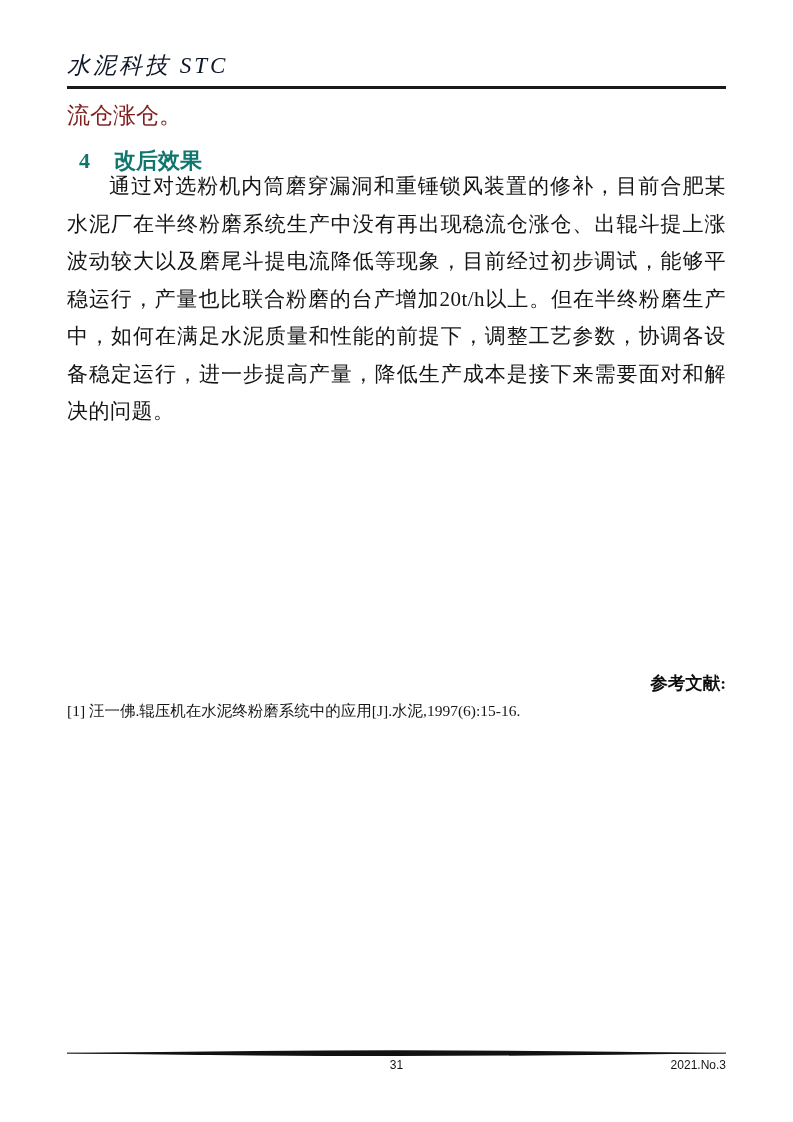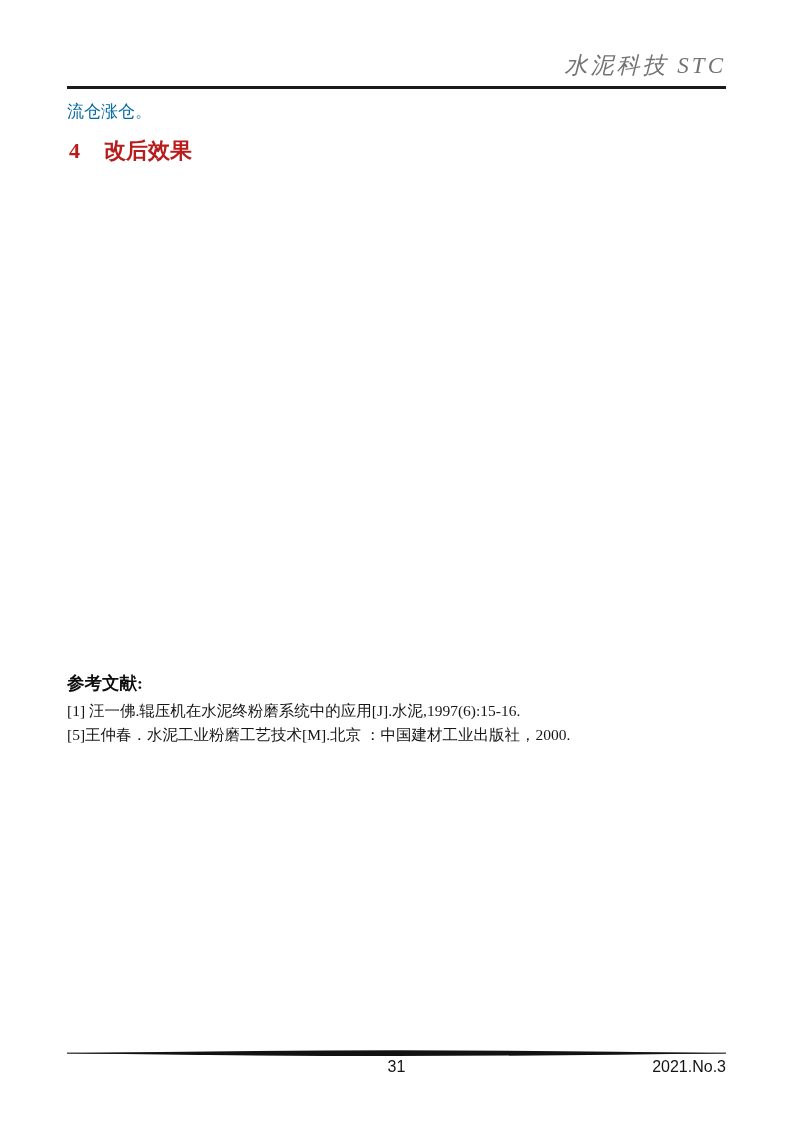--- a/index.html
+++ b/index.html
@@ -15,52 +15,52 @@
     overflow: hidden;
     color: #121212;
     font-family: "Liberation Serif", "DejaVu Serif", serif;
   }
   
   .journal-title {
     position: absolute;
     top: 50px;
     left: 67px;
     width: 659px;
-    text-align: right;
+    text-align: left;
     font-size: 23px;
     font-style: italic;
     letter-spacing: 3px;
-    color: #737373;
+    color: #0f172a;
   }
   .header-rule {
     position: absolute;
     top: 86px;
     left: 67px;
     width: 659px;
     height: 2.5px;
     background: #1a1a1a;
   }
   
   .carryover {
     position: absolute;
     top: 100px;
     left: 67px;
     width: 659px;
-    font-size: 17px;
-    color: #0369a1;
+    font-size: 23px;
+    color: #7f1d1d;
   }
   .section-heading {
     position: absolute;
     top: 134px;
     left: 67px;
     width: 659px;
-    margin: 2px;
+    margin: 12px;
     font-size: 22px;
     font-weight: bold;
-    color: #b91c1c;
+    color: #0f766e;
     font-family: "Liberation Sans", "DejaVu Sans", sans-serif;
   }
   .section-heading .sec-num {
     display: inline-block;
     margin-right: 24px;
     font-family: "Liberation Serif", "DejaVu Serif", serif;
   }
   .body-paragraph {
     position: absolute;
     top: 168px;
@@ -76,20 +76,21 @@
   }
   
   .ref-heading {
     position: absolute;
     top: 671px;
     left: 67px;
     width: 659px;
     font-size: 17.5px;
     font-weight: bold;
     color: #0e0e0e;
+    text-align: right;
   }
   .ref-list {
     position: absolute;
     top: 699px;
     left: 67px;
     width: 700px;
   }
   .ref-item {
     font-size: 15.5px;
     line-height: 23.5px;
@@ -105,21 +106,21 @@
     height: 9px;
     display: block;
   }
   .footer-text {
     position: absolute;
     top: 1058px;
     left: 67px;
     width: 659px;
     height: 18px;
     font-family: "Liberation Sans", "DejaVu Sans", sans-serif;
-    font-size: 16px;
+    font-size: 12px;
     color: #141414;
   }
   .page-number {
     position: absolute;
     left: 0;
     width: 100%;
     text-align: center;
   }
   .issue {
     position: absolute;
@@ -134,25 +135,25 @@
 
   <div class="journal-title">水泥科技 STC</div>
   <div class="header-rule"></div>
 
   <div class="carryover">流仓涨仓。</div>
 
   <h2 class="section-heading">
     <span class="sec-num">4</span><span class="sec-title">改后效果</span>
   </h2>
 
+  <p class="body-paragraph">通过对选粉机内筒磨穿漏洞和重锤锁风装置的修补，目前合肥某水泥厂在半终粉磨系统生产中没有再出现稳流仓涨仓、出辊斗提上涨波动较大以及磨尾斗提电流降低等现象，目前经过初步调试，能够平稳运行，产量也比联合粉磨的台产增加20t/h以上。但在半终粉磨生产中，如何在满足水泥质量和性能的前提下，调整工艺参数，协调各设备稳定运行，进一步提高产量，降低生产成本是接下来需要面对和解决的问题。</p>
 
   <div class="ref-heading">参考文献:</div>
   <div class="ref-list">
     <div class="ref-item">[1] 汪一佛.辊压机在水泥终粉磨系统中的应用[J].水泥,1997(6):15-16.</div>
-    <div class="ref-item">[5]王仲春．水泥工业粉磨工艺技术[M].北京 ：中国建材工业出版社，2000.</div>
   </div>
 
   <svg class="footer-rule" viewBox="0 0 659 9" preserveAspectRatio="none" xmlns="http://www.w3.org/2000/svg">
     <rect x="0" y="3.6" width="659" height="1.1" fill="#191919"></rect>
     <path d="M0,4.2 Q165,1.6 329.5,1.3 Q494,1.6 659,4.2 Q494,6.8 329.5,7.1 Q165,6.8 0,4.2 Z" fill="#121212"></path>
   </svg>
   <div class="footer-text">
     <span class="page-number">31</span>
     <span class="issue">2021.No.3</span>
   </div>

